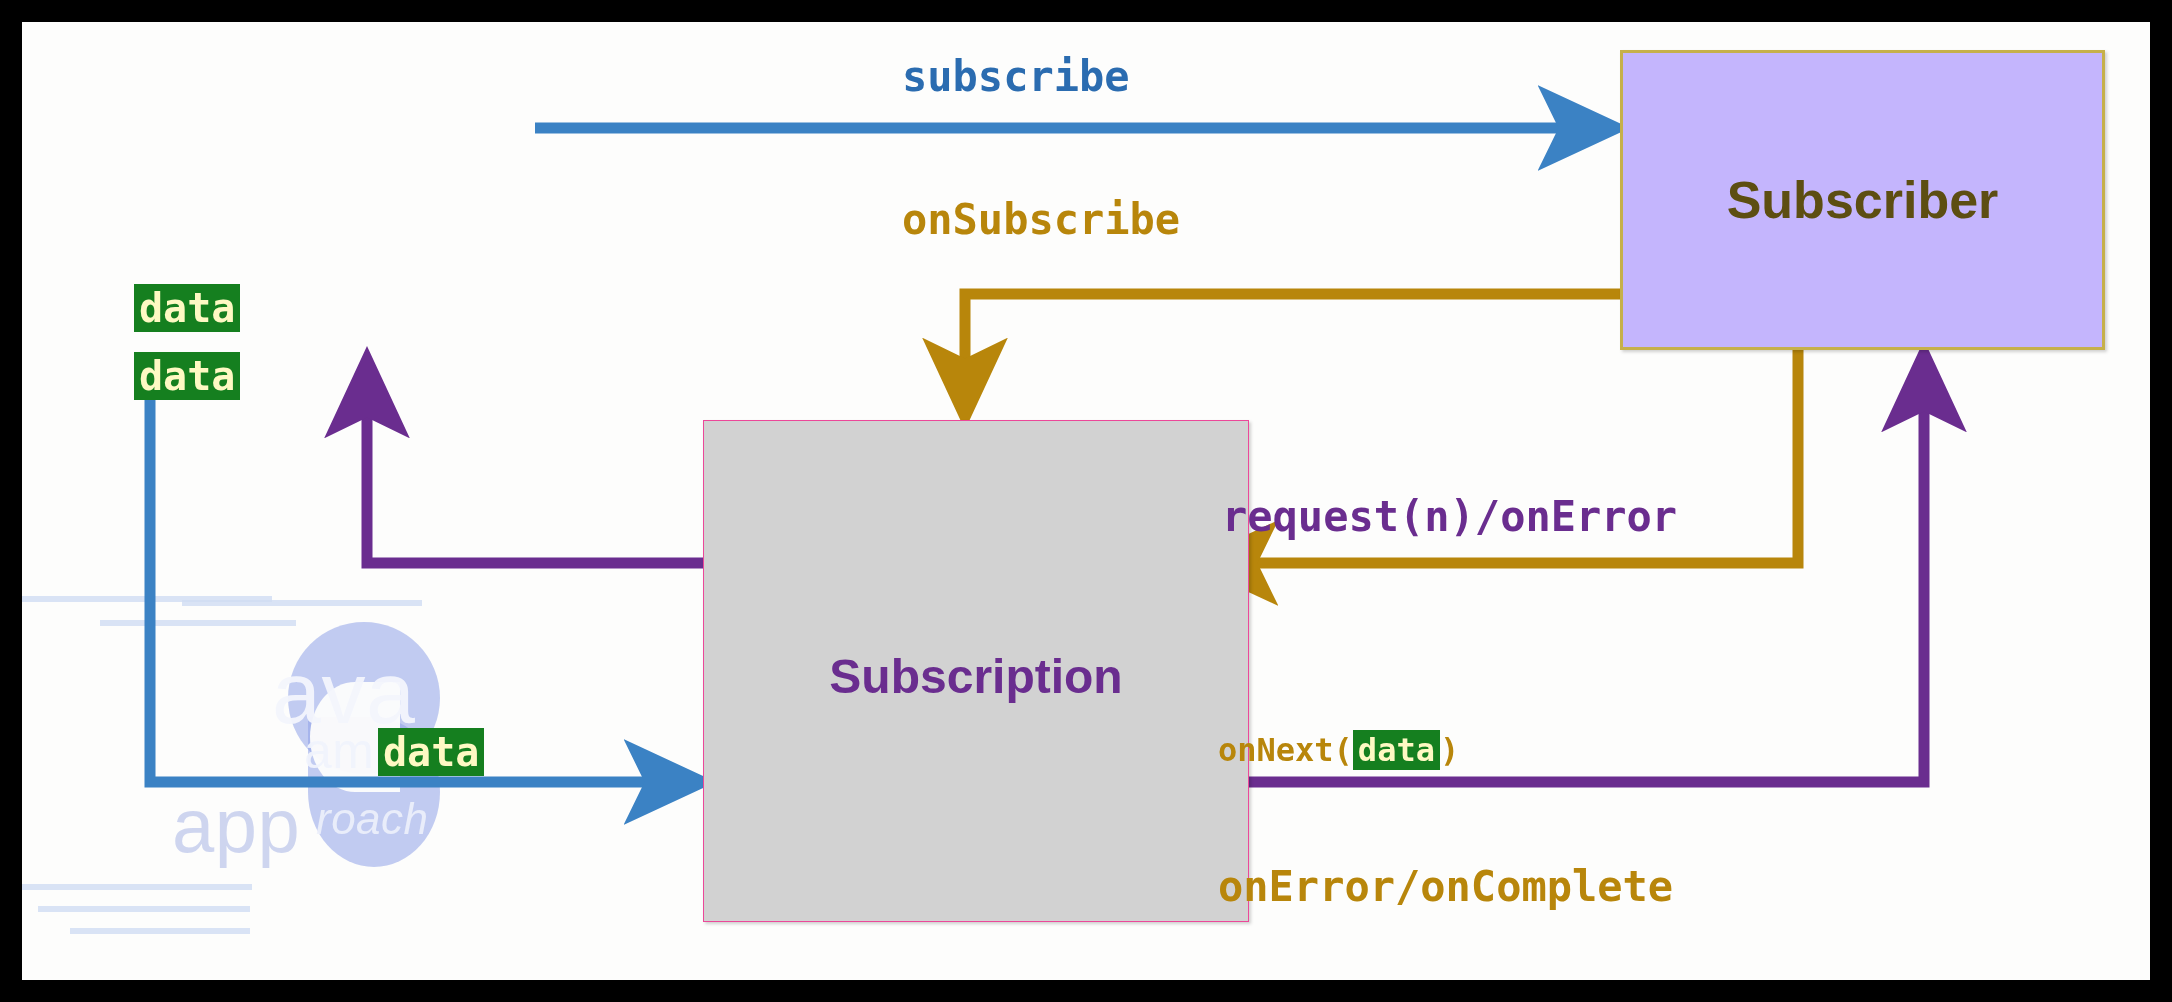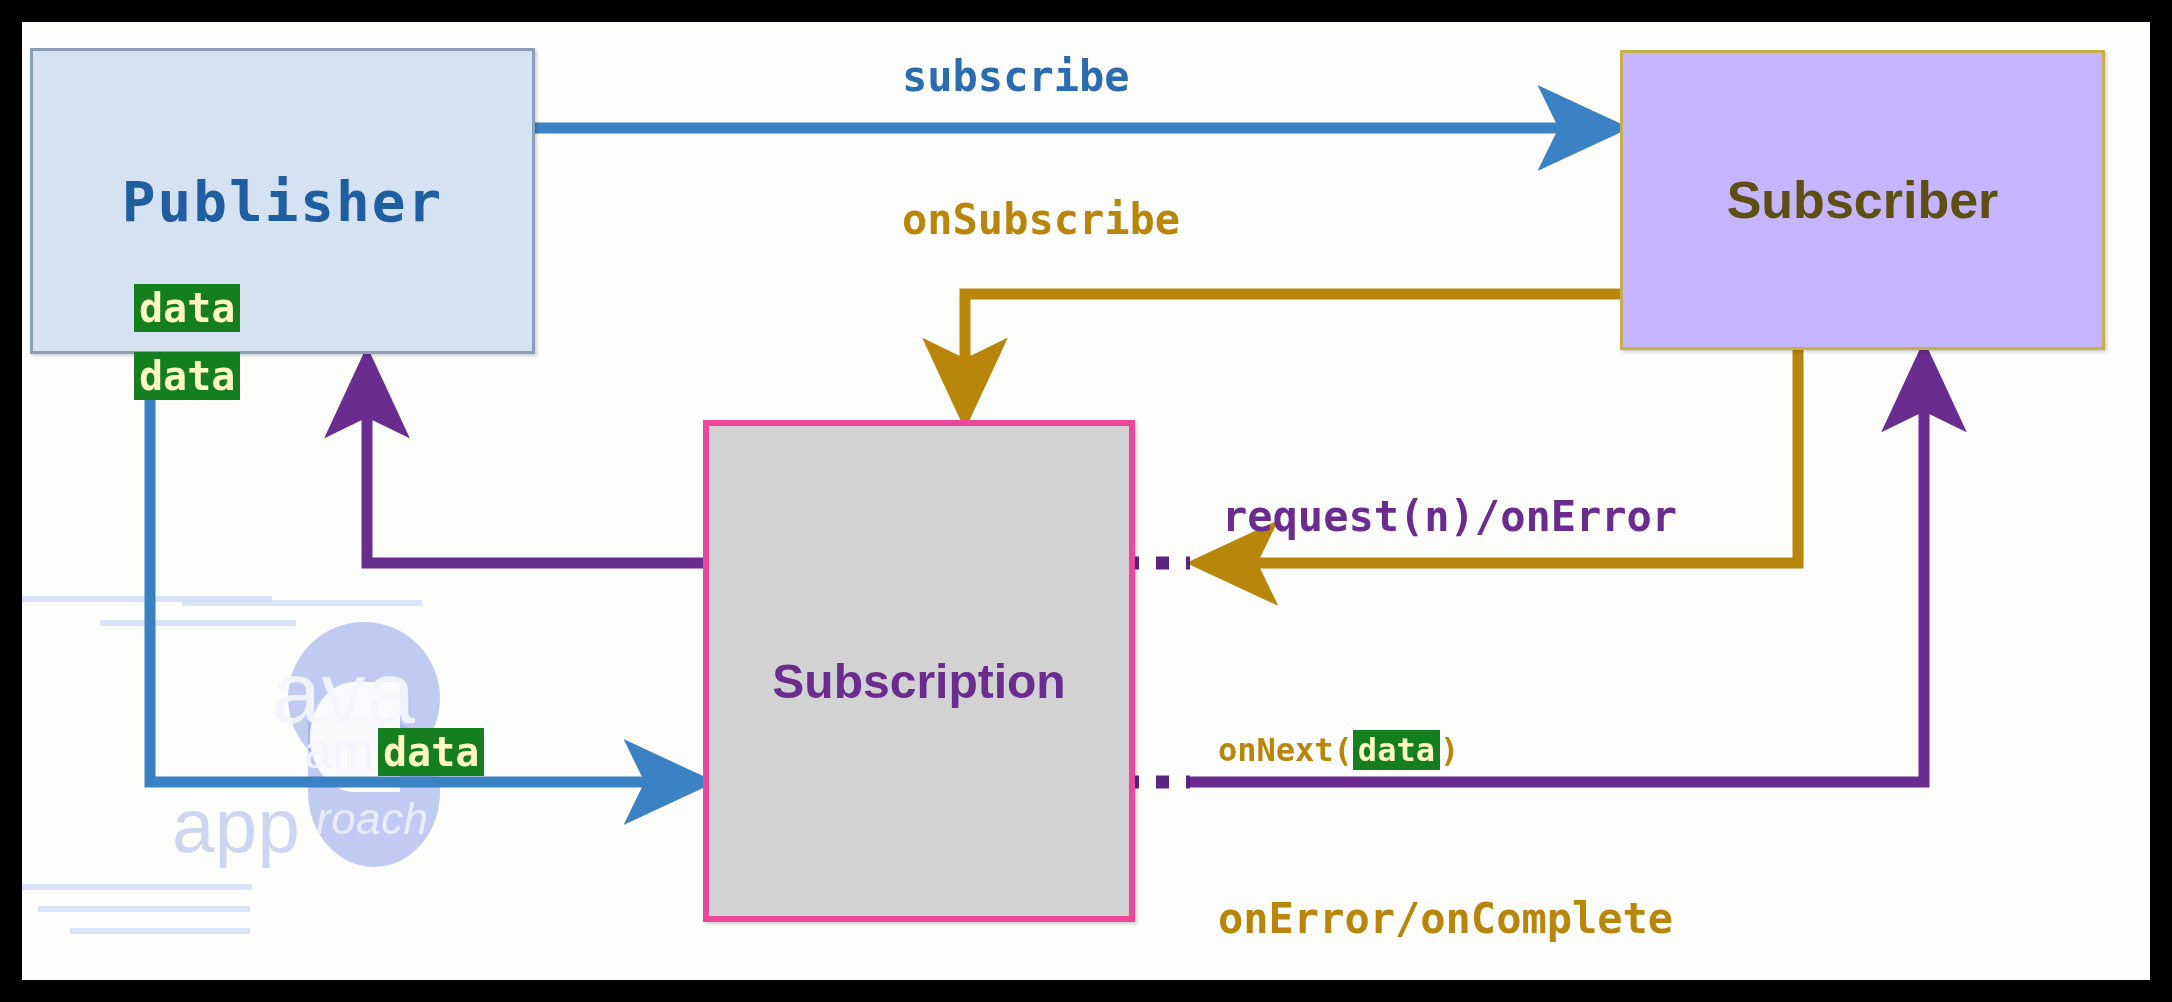--- a/index.html
+++ b/index.html
@@ -24,35 +24,35 @@
   .wm-line{position:absolute;background:#cfdcf2;opacity:.8;height:6px;}
 
   
   .box{position:absolute;box-sizing:border-box;display:flex;align-items:center;justify-content:center;}
   #publisher-box{left:8px;top:26px;width:505px;height:306px;background:#d5e2f1;border:3px solid #8ba0b6;
       box-shadow:2px 2px 3px rgba(0,0,0,.18);}
   #publisher-label{font-family:"DejaVu Sans Mono","Liberation Mono",monospace;font-weight:bold;font-size:56px;color:#1f5fa0;letter-spacing:2px;}
   #subscriber-box{left:1598px;top:28px;width:485px;height:300px;background:#c4b5fd;border:3px solid #c6b04a;
       box-shadow:2px 2px 3px rgba(0,0,0,.18);}
   #subscriber-label{font-family:"Liberation Sans",sans-serif;font-weight:bold;font-size:52px;color:#5d4e12;}
-  #subscription-box{left:681px;top:398px;width:432px;height:502px;background:#d2d2d2;border:6px solid #ec4899;
+  #subscription-box{left:681px;top:398px;width:546px;height:502px;background:#d2d2d2;border:1px solid #ec4899;
       box-shadow:2px 2px 3px rgba(0,0,0,.18);}
   #subscription-label{position:absolute;left:0;right:0;top:228px;text-align:center;
       font-family:"Liberation Sans",sans-serif;font-weight:bold;font-size:48px;color:#6a2d8f;}
 
   
   #wires{position:absolute;left:0;top:0;width:2128px;height:958px;}
 
   
   .lbl{position:absolute;font-family:"DejaVu Sans Mono","Liberation Mono",monospace;font-weight:bold;white-space:nowrap;}
   #lbl-subscribe{left:880px;top:30px;font-size:42px;color:#2b6cb0;}
   #lbl-onsubscribe{left:880px;top:173px;font-size:42px;color:#b8860b;}
   #lbl-request{left:1200px;top:470px;font-size:42px;color:#6a2d8f;}
   #lbl-onnext{left:1196px;top:708px;font-size:32px;color:#b8860b;}
-  #lbl-onerror{left:1196px;top:840px;font-size:42px;color:#b8860b;margin-top:32px;}
+  #lbl-onerror{left:1196px;top:840px;font-size:42px;color:#b8860b;}
 
   .data-chip{display:inline-block;background:#157f1f;color:#fef9c3;padding:1px 5px;
       font-family:"DejaVu Sans Mono","Liberation Mono",monospace;font-weight:bold;}
   #chip-data-1{position:absolute;left:112px;top:262px;font-size:40px;}
   #chip-data-2{position:absolute;left:112px;top:330px;font-size:40px;}
   #chip-data-3{position:absolute;left:356px;top:706px;font-size:40px;}
 </style>
 </head>
 <body>
 
@@ -115,23 +115,20 @@
 
       <g>
         <path d="M684,760 L1168,760" stroke="#5b2382" stroke-width="13" fill="none" stroke-dasharray="13 17" stroke-linecap="butt"></path>
       </g>
 
       <g>
         <path d="M1168,760 L1902,760 L1902,340" stroke="#6a2d8f" stroke-width="11" fill="none" marker-end="url(#ah-purple)"></path>
       </g>
     </svg>
 
-    <div class="box" id="publisher-box">
-      <span id="publisher-label">Publisher</span>
-    </div>
 
     <div class="box" id="subscriber-box">
       <span id="subscriber-label">Subscriber</span>
     </div>
 
     <div class="box" id="subscription-box">
       <span id="subscription-label">Subscription</span>
     </div>
 
     <div class="lbl" id="lbl-subscribe">subscribe</div>

